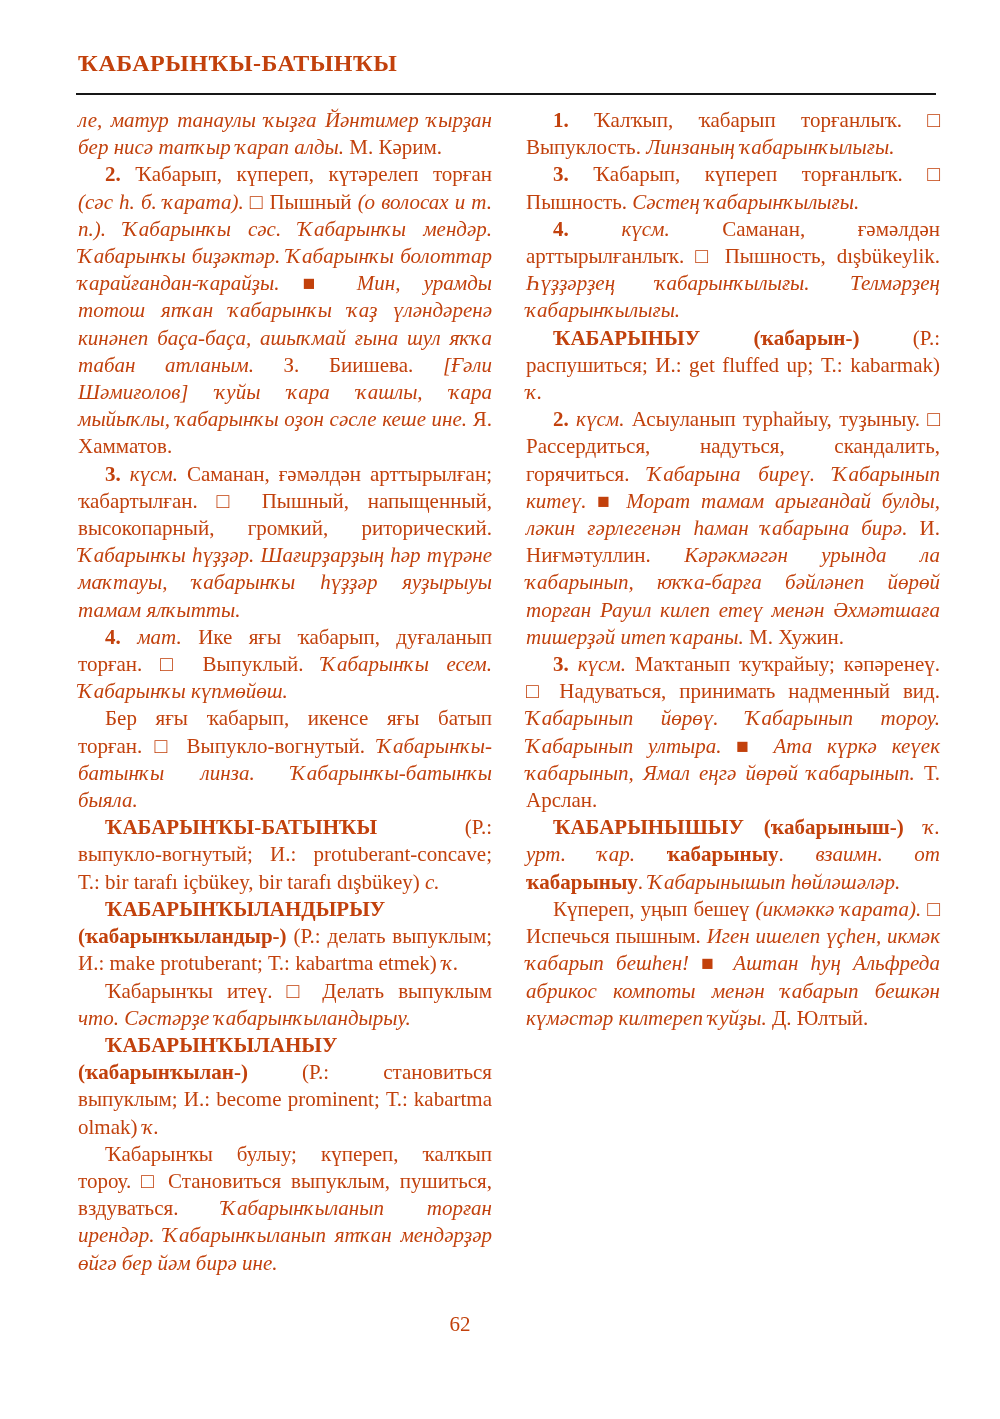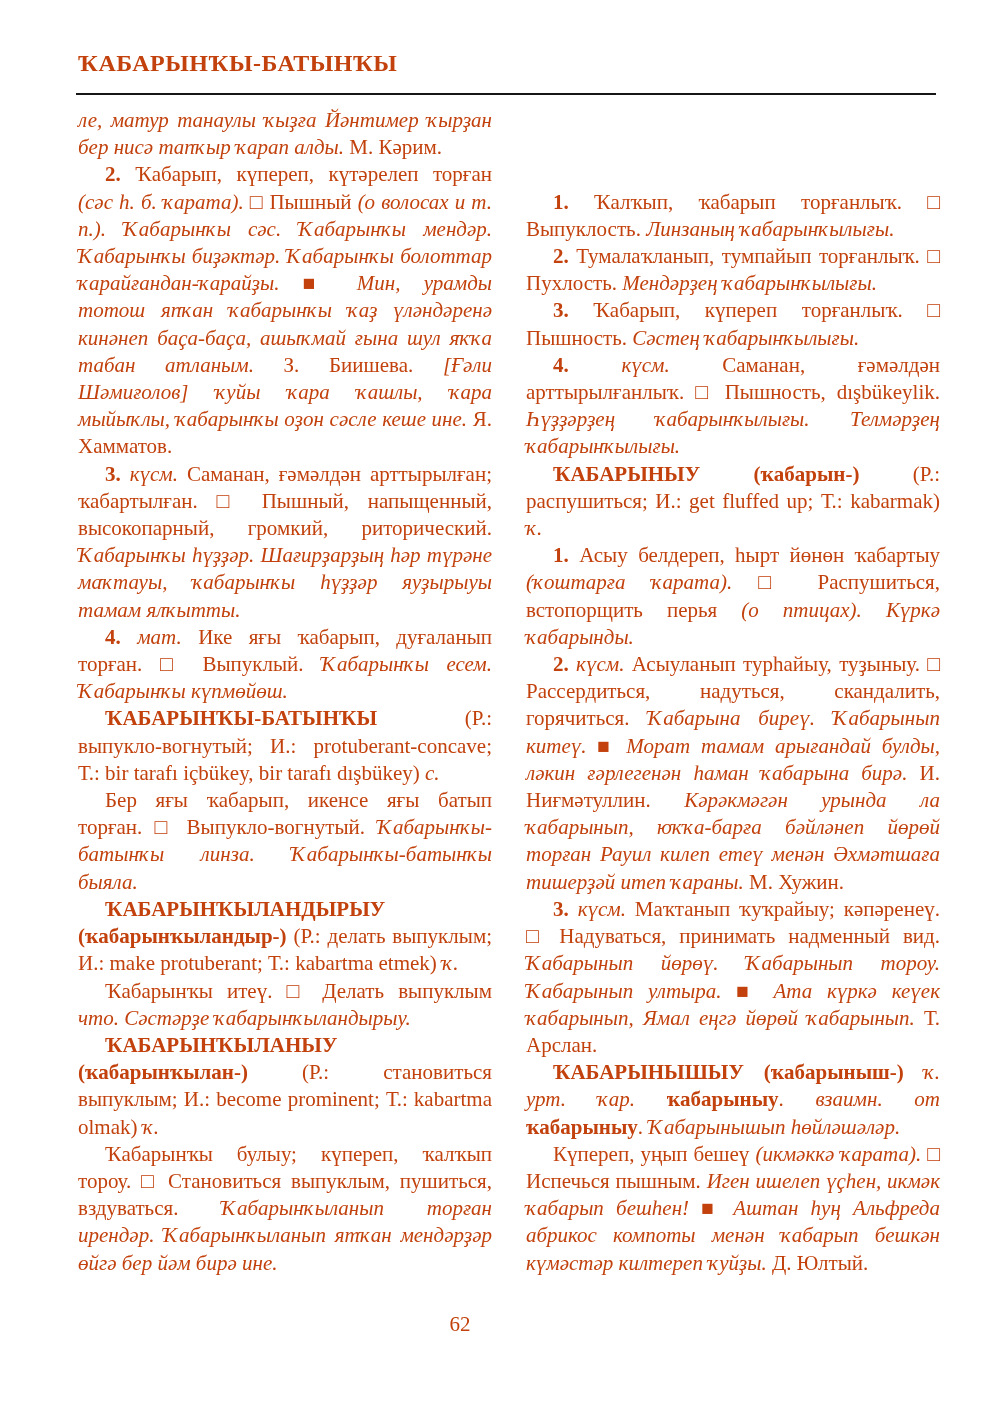--- a/index.html
+++ b/index.html
@@ -35,21 +35,20 @@
     height: 2px;
     background: #161616;
   }
   .columns {
     position: absolute;
     top: 107px;
     left: 78px;
     width: 862px;
     display: flex;
     gap: 34px;
-    align-items: flex-end;
   }
   .col {
     width: 414px;
     font-size: 21px;
     line-height: 27.2px;
     text-align: justify;
     hyphens: none;
   }
   .col p.para {
     margin: 0;
@@ -75,34 +74,32 @@
 <div class="page">
   <div class="running-head">ҠАБАРЫНҠЫ-БАТЫНҠЫ</div>
   <div class="head-rule"></div>
 
   <div class="columns">
     <div class="col">
         <p class="para noindent"><span class="it">ле, матур танаулы ҡыҙға Йәнтимер ҡырҙан бер нисә тапҡыр ҡарап алды.</span><span> М. Кәрим.</span></p>
         <p class="para"><span class="bd">2.</span><span> Ҡабарып, күпереп, күтәрелеп торған </span><span class="it">(сәс һ. б. ҡарата).</span><span> □ Пышный </span><span class="it">(о волосах и т. п.).</span><span> </span><span class="it">Ҡабарынҡы сәс. Ҡабарынҡы мендәр. Ҡабарынҡы биҙәктәр. Ҡабарынҡы болоттар ҡарайғандан-ҡарайҙы.</span><span> ■ </span><span class="it">Мин, урамды тотош япҡан ҡабарынҡы ҡаҙ үләндәренә кинәнеп баҫа-баҫа, ашыҡмай ғына шул яҡҡа табан атланым.</span><span> З. Биишева. </span><span class="it">[Ғәли Шәмиғолов] ҡуйы ҡара ҡашлы, ҡара мыйыҡлы, ҡабарынҡы оҙон сәсле кеше ине.</span><span> Я. Хамматов.</span></p>
         <p class="para"><span class="bd">3.</span><span> </span><span class="it">күсм.</span><span> Саманан, ғәмәлдән арттырылған; ҡабартылған. □ Пышный, напыщенный, высокопарный, громкий, риторический. </span><span class="it">Ҡабарынҡы һүҙҙәр. Шағирҙарҙың һәр түрәне маҡтауы, ҡабарынҡы һүҙҙәр яуҙырыуы тамам ялҡытты.</span></p>
         <p class="para"><span class="bd">4.</span><span> </span><span class="it">мат.</span><span> Ике яғы ҡабарып, дуғаланып торған. □ Выпуклый. </span><span class="it">Ҡабарынҡы есем. Ҡабарынҡы күпмөйөш.</span></p>
+        <p class="para"><span>Бер яғы ҡабарып, икенсе яғы батып торған. □ Выпукло-вогнутый. </span><span class="it">Ҡабарынҡы-батынҡы линза. Ҡабарынҡы-батынҡы быяла.</span></p>
         <p class="para"><span class="bd">ҠАБАРЫНҠЫ-БАТЫНҠЫ</span><span> (Р.: выпукло-вогнутый; И.: protuberant-concave; Т.: bir tarafı içbükey, bir tarafı dışbükey) </span><span class="it">с.</span></p>
-        <p class="para"><span>Бер яғы ҡабарып, икенсе яғы батып торған. □ Выпукло-вогнутый. </span><span class="it">Ҡабарынҡы-батынҡы линза. Ҡабарынҡы-батынҡы быяла.</span></p>
         <p class="para"><span class="bd">ҠАБАРЫНҠЫЛАНДЫРЫУ (ҡабарынҡыландыр-)</span><span> (Р.: делать выпуклым; И.: make protuberant; Т.: kabartma etmek) </span><span class="it">ҡ.</span></p>
         <p class="para"><span>Ҡабарынҡы итеү. □ Делать выпуклым </span><span class="it">что. Сәстәрҙе ҡабарынҡыландырыу.</span></p>
         <p class="para"><span class="bd">ҠАБАРЫНҠЫЛАНЫУ (ҡабарынҡылан-)</span><span> (Р.: становиться выпуклым; И.: become prominent; Т.: kabartma olmak) </span><span class="it">ҡ.</span></p>
         <p class="para"><span>Ҡабарынҡы булыу; күпереп, ҡалҡып тороу. □ Становиться выпуклым, пушиться, вздуваться. </span><span class="it">Ҡабарынҡыланып торған ирендәр. Ҡабарынҡыланып ятҡан мендәрҙәр өйгә бер йәм бирә ине.</span></p>
       </div>
     <div class="col">
         <p class="para"><span class="bd">1.</span><span> Ҡалҡып, ҡабарып торғанлыҡ. □ Выпуклость. </span><span class="it">Линзаның ҡабарынҡылығы.</span></p>
-        <p class="para"><span class="bd">2.</span><span> Тумалаҡланып, тумпайып торғанлыҡ. □ Пухлость. </span><span class="it">Мендәрҙең ҡабарынҡылығы.</span></p>
         <p class="para"><span class="bd">3.</span><span> Ҡабарып, күпереп торғанлыҡ. □ Пышность. </span><span class="it">Сәстең ҡабарынҡылығы.</span></p>
         <p class="para"><span class="bd">4.</span><span> </span><span class="it">күсм.</span><span> Саманан, ғәмәлдән арттырылғанлыҡ. □ Пышность, dışbükeylik. </span><span class="it">Һүҙҙәрҙең ҡабарынҡылығы. Телмәрҙең ҡабарынҡылығы.</span></p>
         <p class="para"><span class="bd">ҠАБАРЫНЫУ (ҡабарын-)</span><span> (Р.: распушиться; И.: get fluffed up; Т.: kabarmak) </span><span class="it">ҡ.</span></p>
-        <p class="para"><span class="bd">1.</span><span> Асыу белдереп, һырт йөнөн ҡабартыу </span><span class="it">(ҡоштарға ҡарата).</span><span> □ Распушиться, встопорщить перья </span><span class="it">(о птицах). Күркә ҡабарынды.</span></p>
         <p class="para"><span class="bd">2.</span><span> </span><span class="it">күсм.</span><span> Асыуланып турһайыу, туҙыныу. □ Рассердиться, надуться, скандалить, горячиться. </span><span class="it">Ҡабарына биреү. Ҡабарынып китеү.</span><span> ■ </span><span class="it">Морат тамам арығандай булды, ләкин ғәрлегенән һаман ҡабарына бирә.</span><span> И. Ниғмәтуллин. </span><span class="it">Кәрәкмәгән урында ла ҡабарынып, юҡҡа-барға бәйләнеп йөрөй торған Рауил килеп етеү менән Әхмәтшаға тишерҙәй итеп ҡараны.</span><span> М. Хужин.</span></p>
         <p class="para"><span class="bd">3.</span><span> </span><span class="it">күсм.</span><span> Маҡтанып ҡуҡрайыу; кәпәренеү. □ Надуваться, принимать надменный вид. </span><span class="it">Ҡабарынып йөрөү. Ҡабарынып тороу. Ҡабарынып ултыра.</span><span> ■ </span><span class="it">Ата күркә кеүек ҡабарынып, Ямал еңгә йөрөй ҡабарынып.</span><span> Т. Арслан.</span></p>
         <p class="para"><span class="bd">ҠАБАРЫНЫШЫУ (ҡабарыныш-)</span><span> </span><span class="it">ҡ. урт. ҡар.</span><span> </span><span class="bd">ҡабарыныу</span><span>. </span><span class="it">взаимн. от</span><span> </span><span class="bd">ҡабарыныу</span><span>. </span><span class="it">Ҡабарынышып һөйләшәләр.</span></p>
         <p class="para"><span>Күпереп, уңып бешеү </span><span class="it">(икмәккә ҡарата).</span><span> □ Испечься пышным. </span><span class="it">Иген ишелеп үҫһен, икмәк ҡабарып бешһен!</span><span> ■ </span><span class="it">Аштан һуң Альфреда абрикос компоты менән ҡабарып бешкән күмәстәр килтереп ҡуйҙы.</span><span> Д. Юлтый.</span></p>
       </div>
   </div>
 
   <div class="page-footer">62</div>
 </div>
 

